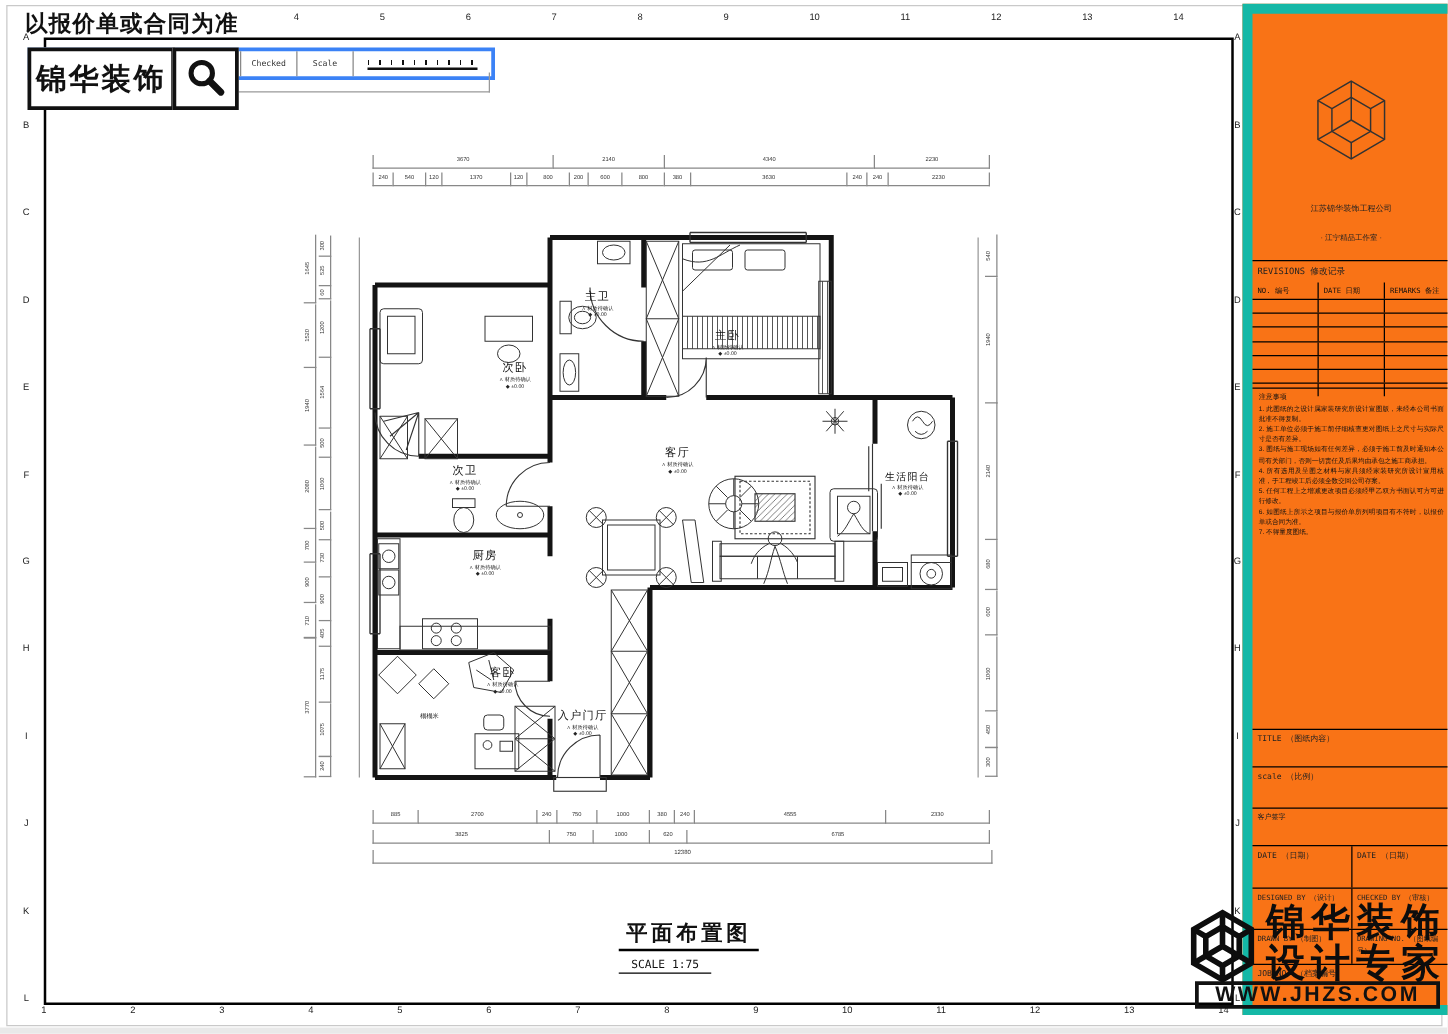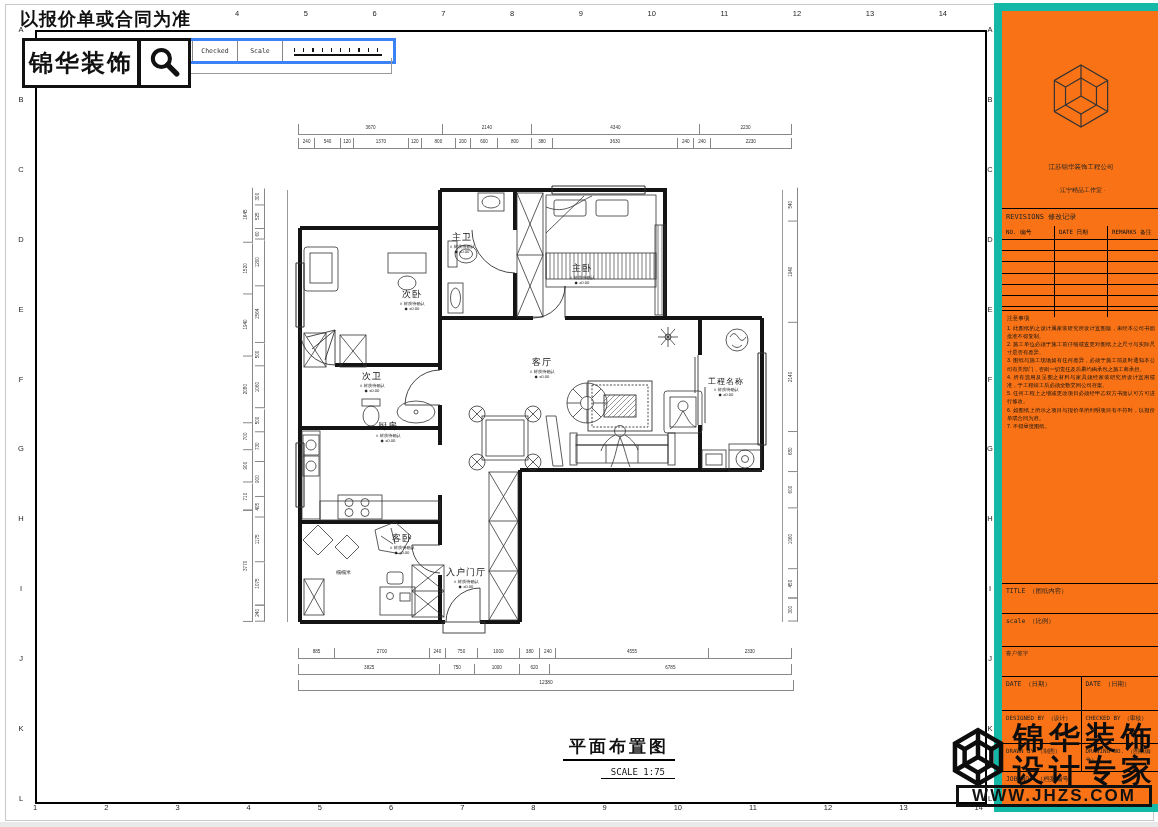--- a/index.html
+++ b/index.html
@@ -71,21 +71,21 @@
   .dim-row .seg:last-child{border-right:1px solid #888}
   .dim-col{position:absolute;display:flex;flex-direction:column;width:10px;z-index:4}
   .dim-col .seg{border-top:1px solid #888;border-left:1px solid #888;font-size:4.6px;color:#333;
                 writing-mode:vertical-rl;transform:rotate(180deg);text-align:center;overflow:visible;white-space:nowrap;min-height:0}
   .dim-col .seg:last-child{border-bottom:1px solid #888}
   .dim-total{position:absolute;left:298px;top:680px;width:494px;height:10px;border-left:1px solid #888;border-right:1px solid #888;
              border-bottom:1px solid #888;text-align:center;font-size:4.8px;color:#333;z-index:4}
   .ext-line{position:absolute;width:1px;background:#999;z-index:3}
 
   
-  .caption{position:absolute;left:495px;top:735px;width:180px;text-align:right;z-index:6}
+  .caption{position:absolute;left:495px;top:735px;width:180px;text-align:left;z-index:6}
   .caption .ct{font-size:17px;font-weight:bold;letter-spacing:3px;border-bottom:2.5px solid #000;display:inline-block;padding:0 6px 1px}
   .caption .cs{font-family:"DejaVu Sans Mono",monospace;font-size:9px;margin-top:2px;border-bottom:1px solid #000;display:inline-block;padding:0 10px 1px}
 </style>
 </head>
 <body>
 
 <div class="sheet"></div>
 <div class="outer-border"></div>
 <div class="plan-frame"></div>
 
@@ -339,52 +339,52 @@
 
   <g stroke="#333" stroke-width="0.8" fill="none">
     <rect x="249" y="357" width="29" height="148"></rect>
     <path d="M249,406 H278 M249,456 H278
              M249,357 L278,406 M278,357 L249,406
              M249,406 L278,456 M278,406 L249,456
              M249,456 L278,505 M278,456 L249,505"></path>
   </g>
 </svg>
 
-<div class="room-label" style="left:436px;top:231px">
+<div class="room-label" style="left:452px;top:231px">
   <div class="rname">主卫</div>
   <div class="rmat">∧ 材质待确认</div>
   <div class="rlev">◆ ±0.00</div>
 </div>
 <div class="room-label" style="left:556px;top:262px">
   <div class="rname">主卧</div>
   <div class="rmat">∧ 材质待确认</div>
   <div class="rlev">◆ ±0.00</div>
 </div>
 <div class="room-label" style="left:386px;top:288px">
   <div class="rname">次卧</div>
   <div class="rmat">∧ 材质待确认</div>
   <div class="rlev">◆ ±0.00</div>
 </div>
 <div class="room-label" style="left:346px;top:370px">
   <div class="rname">次卫</div>
   <div class="rmat">∧ 材质待确认</div>
   <div class="rlev">◆ ±0.00</div>
 </div>
-<div class="room-label" style="left:362px;top:420px">
+<div class="room-label" style="left:362px;top:438px">
   <div class="rname">厨房</div>
   <div class="rmat">∧ 材质待确认</div>
   <div class="rlev">◆ ±0.00</div>
 </div>
 <div class="room-label" style="left:516px;top:356px">
   <div class="rname">客厅</div>
   <div class="rmat">∧ 材质待确认</div>
   <div class="rlev">◆ ±0.00</div>
 </div>
 <div class="room-label" style="left:698px;top:376px;width:56px">
-  <div class="rname" style="font-size:8px">工程名称</div>
+  <div class="rname" style="font-size:8px">生活阳台</div>
   <div class="rmat">∧ 材质待确认</div>
   <div class="rlev">◆ ±0.00</div>
 </div>
 <div class="room-label" style="left:376px;top:532px">
   <div class="rname">客卧</div>
   <div class="rmat">∧ 材质待确认</div>
   <div class="rlev">◆ ±0.00</div>
 </div>
 <div class="room-label" style="left:440px;top:566px">
   <div class="rname">入户门厅</div>

